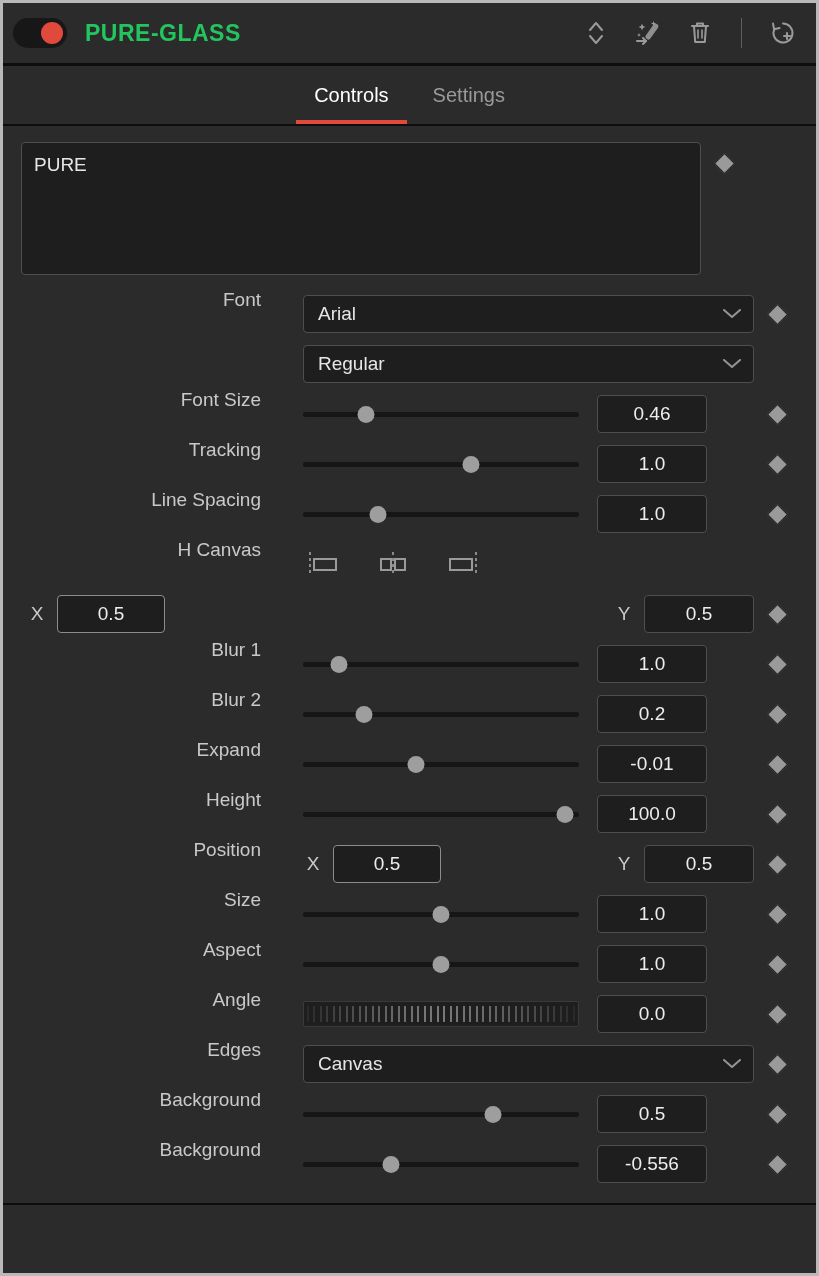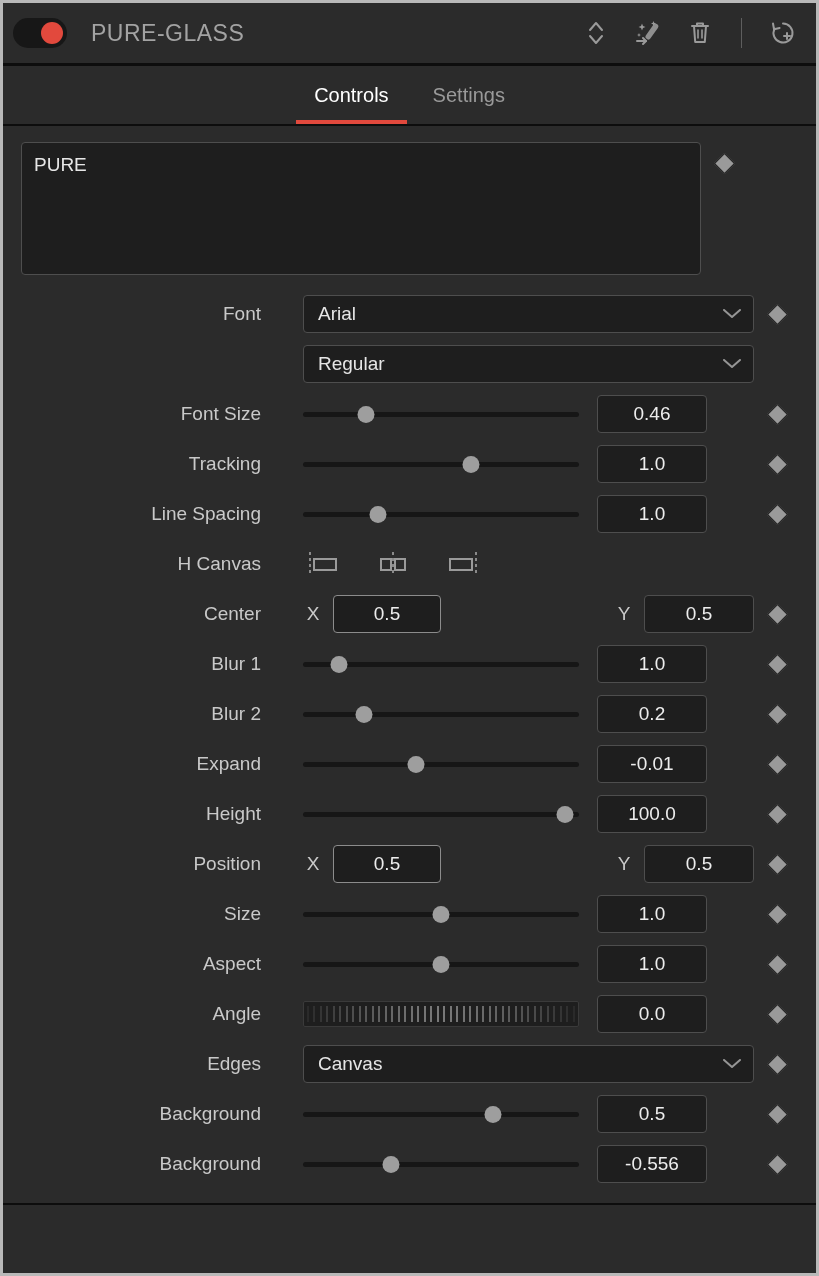--- a/index.html
+++ b/index.html
@@ -46,24 +46,24 @@
     cursor: pointer;
   }
   .power-dot {
     width: 22px;
     height: 22px;
     border-radius: 50%;
     background: #e2493d;
   }
 
   .app-title {
-    margin-left: 24px;
+    margin-left: 18px;
     font-size: 23px;
-    font-weight: normal;
-    color: #a3a3a3;
+    font-weight: bold;
+    color: #22c55e;
     letter-spacing: 0.5px;
     white-space: nowrap;
   }
 
   .titlebar-spacer { flex: 1 1 auto; }
 
   .tool-icons {
     display: flex;
     align-items: center;
     gap: 22px;
@@ -115,21 +115,20 @@
 
   
   .panel-body {
     flex: 1 1 auto;
     padding: 16px 0 0 0;
     overflow: hidden;
   }
 
   .row {
     display: flex;
-    align-items: center;
     height: 50px;
     padding: 0 16px 0 0;
   }
   .row.textarea-row { height: auto; align-items: flex-start; padding-top: 0; }
 
   .label {
     width: 276px;
     flex: 0 0 276px;
     text-align: right;
     padding-right: 18px;
@@ -464,21 +463,20 @@
             </svg>
           </div>
         </div>
       </div>
       <div class="kf empty">
         
       </div>
     </div>
 
     <div class="row">
-      <div class="label">Center</div>
       <div class="ctrl">
         <span class="axis">X</span>
         <div class="xyfield focused">0.5</div>
         <span class="xy-gap"></span>
         <span class="axis">Y</span>
         <div class="xyfield" style="width:110px;">0.5</div>
       </div>
       <div class="kf">
         <div class="diamond"></div>
       </div>

